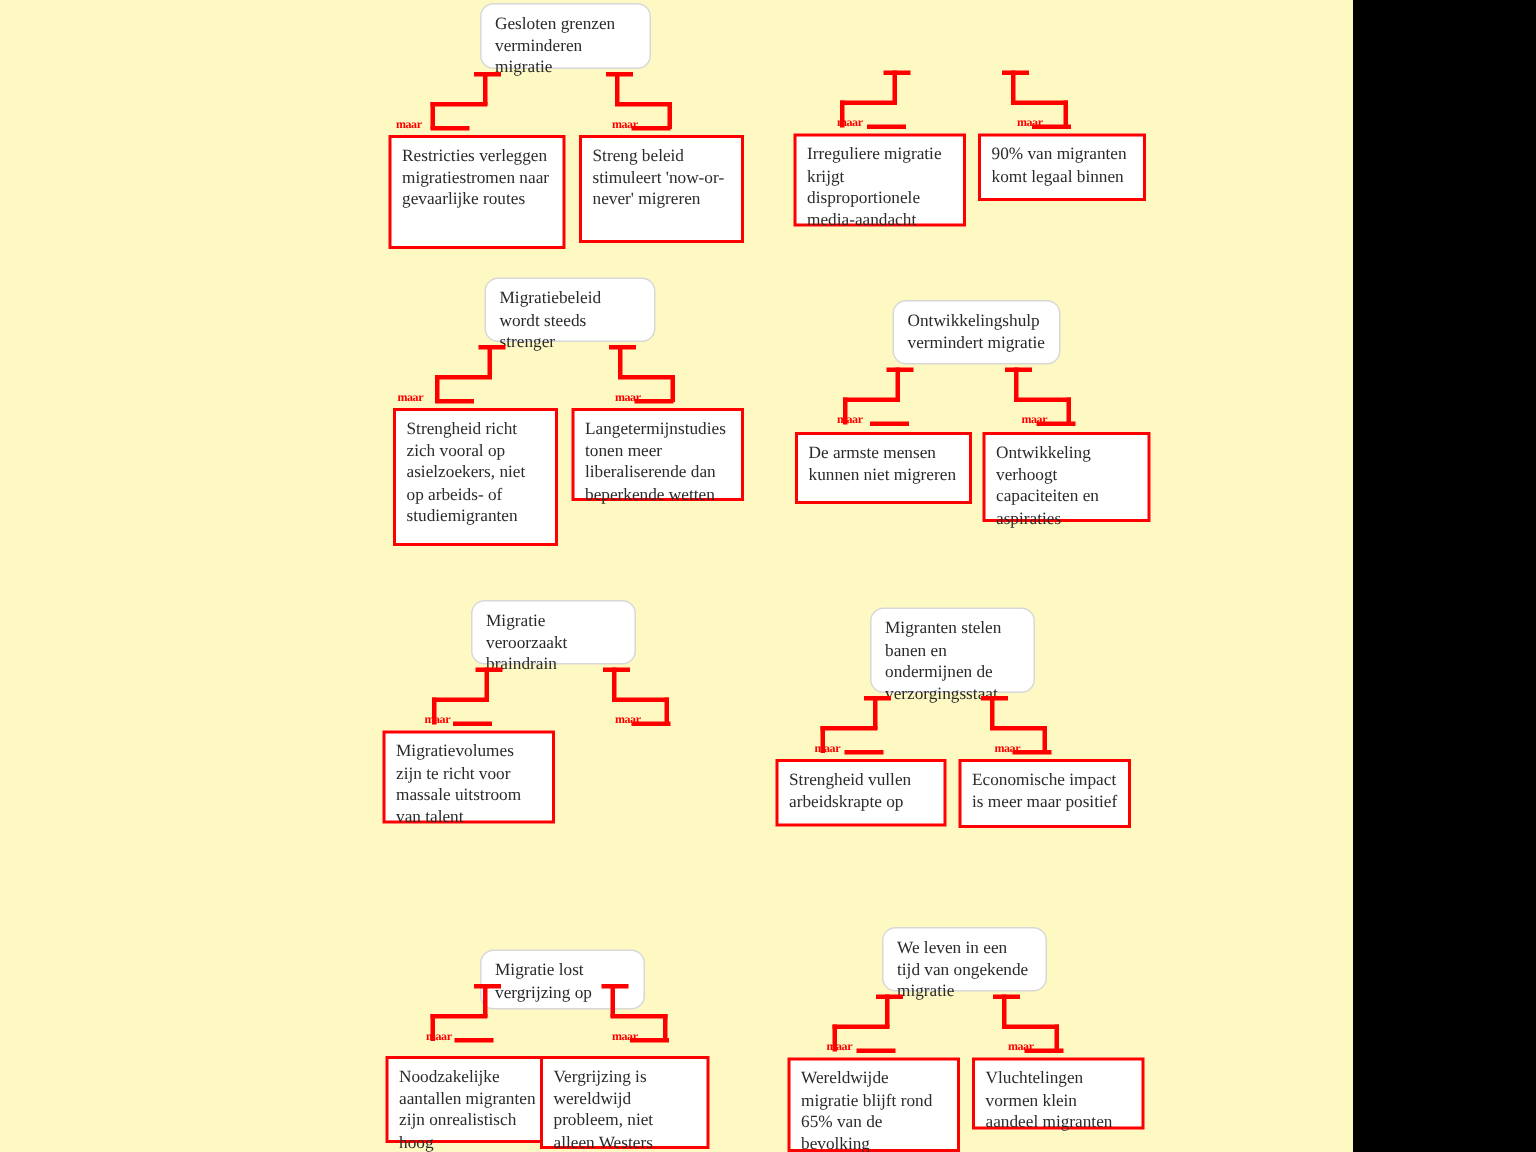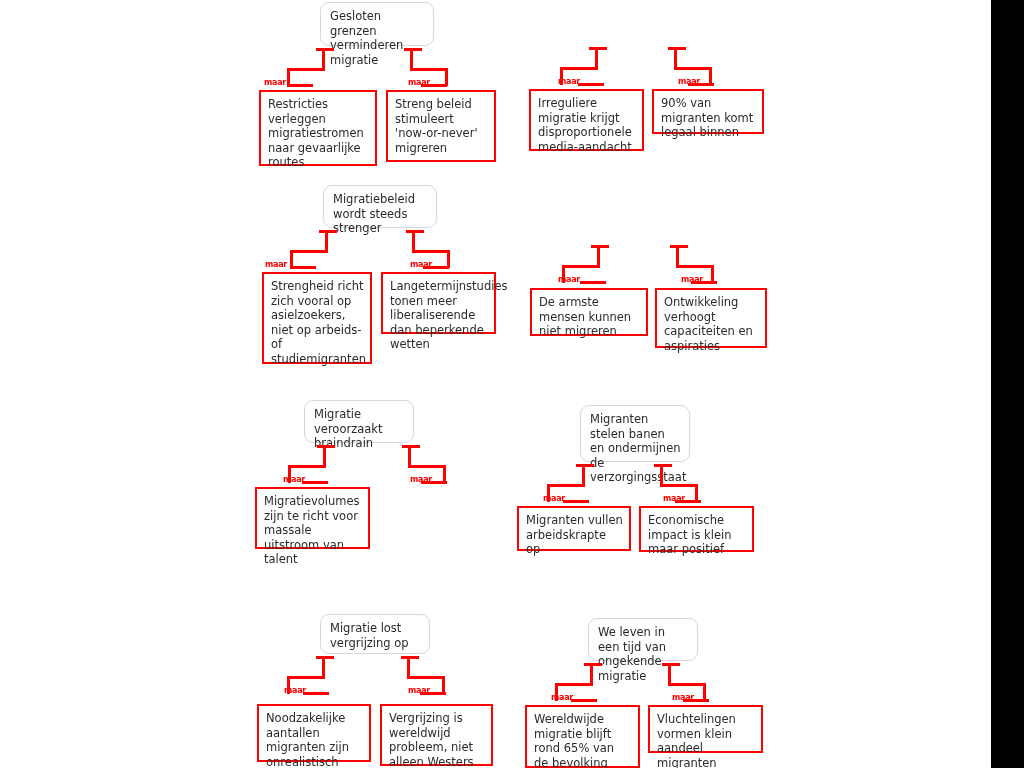--- a/index.html
+++ b/index.html
@@ -9,23 +9,24 @@
   }
   body {
     width: 1024px;
     height: 768px;
     overflow: hidden;
     font-family: "DejaVu Sans", sans-serif;
     position: relative;
   }
   #canvas {
     position: relative;
-    width: 991px;
+    width: 902px;
     height: 768px;
-    background: #ffffff;
+    background: #fef9c3;
+    font-family: Liberation Serif, serif;
   }
 
   
   .claim {
     position: absolute;
     background: #ffffff;
     border: 1px solid #d8d8d8;
     border-radius: 9px;
     box-sizing: border-box;
     color: #2a2a2a;
@@ -136,39 +137,40 @@
   <div class="cap" style="left:406px; top:230px;"></div>
   <div class="vline" style="left:412px; top:230px; height:22px;"></div>
   <div class="hline" style="left:412px; top:250px; width:38px;"></div>
   <div class="vline" style="left:447px; top:250px; height:18px;"></div>
   <div class="maar" style="left:410px; top:260px;">maar</div>
   <div class="tail" style="left:423px; top:266px;"></div>
 
   <div class="rebuttal" style="left:262px; top:272px; width:110px; height:92px;">Strengheid richt zich vooral op asielzoekers, niet op arbeids- of studiemigranten</div>
   <div class="rebuttal" style="left:381px; top:272px; width:115px; height:62px;">Langetermijnstudies tonen meer liberaliserende dan beperkende wetten</div>
 
+  <div class="claim" style="left:595px; top:200px; width:112px; height:43px;">Ontwikkelingshulp vermindert migratie</div>
 
   <div class="cap" style="left:591px; top:245px;"></div>
   <div class="vline" style="left:597px; top:245px; height:22px;"></div>
   <div class="hline" style="left:562px; top:265px; width:38px;"></div>
   <div class="vline" style="left:562px; top:265px; height:18px;"></div>
   <div class="maar" style="left:558px; top:275px;">maar</div>
   <div class="tail" style="left:580px; top:281px;"></div>
 
   <div class="cap" style="left:670px; top:245px;"></div>
   <div class="vline" style="left:676px; top:245px; height:22px;"></div>
   <div class="hline" style="left:676px; top:265px; width:38px;"></div>
   <div class="vline" style="left:711px; top:265px; height:18px;"></div>
   <div class="maar" style="left:681px; top:275px;">maar</div>
   <div class="tail" style="left:691px; top:281px;"></div>
 
   <div class="rebuttal" style="left:530px; top:288px; width:118px; height:48px;">De armste mensen kunnen niet migreren</div>
   <div class="rebuttal" style="left:655px; top:288px; width:112px; height:60px;">Ontwikkeling verhoogt capaciteiten en aspiraties</div>
 
-  <div class="claim" style="left:304px; top:400px; width:110px; height:43px;">Migratie veroorzaakt braindrain</div>
+  <div class="claim" style="left:314px; top:400px; width:110px; height:43px;">Migratie veroorzaakt braindrain</div>
 
   <div class="cap" style="left:317px; top:445px;"></div>
   <div class="vline" style="left:323px; top:445px; height:22px;"></div>
   <div class="hline" style="left:288px; top:465px; width:38px;"></div>
   <div class="vline" style="left:288px; top:465px; height:18px;"></div>
   <div class="maar" style="left:283px; top:475px;">maar</div>
   <div class="tail" style="left:302px; top:481px;"></div>
 
   <div class="cap" style="left:402px; top:445px;"></div>
   <div class="vline" style="left:408px; top:445px; height:22px;"></div>
@@ -188,41 +190,41 @@
   <div class="maar" style="left:543px; top:494px;">maar</div>
   <div class="tail" style="left:563px; top:500px;"></div>
 
   <div class="cap" style="left:654px; top:464px;"></div>
   <div class="vline" style="left:660px; top:464px; height:22px;"></div>
   <div class="hline" style="left:660px; top:484px; width:38px;"></div>
   <div class="vline" style="left:695px; top:484px; height:18px;"></div>
   <div class="maar" style="left:663px; top:494px;">maar</div>
   <div class="tail" style="left:675px; top:500px;"></div>
 
-  <div class="rebuttal" style="left:517px; top:506px; width:114px; height:45px;">Migranten vullen arbeidskrapte op</div>
-  <div class="rebuttal" style="left:639px; top:506px; width:115px; height:46px;">Economische impact is klein maar positief</div>
-
-  <div class="claim" style="left:320px; top:614px; width:110px; height:40px;">Migratie lost vergrijzing op</div>
+  <div class="rebuttal" style="left:517px; top:506px; width:114px; height:45px;">Strengheid vullen arbeidskrapte op</div>
+  <div class="rebuttal" style="left:639px; top:506px; width:115px; height:46px;">Economische impact is meer maar positief</div>
+
+  <div class="claim" style="left:320px; top:633px; width:110px; height:40px;">Migratie lost vergrijzing op</div>
 
   <div class="cap" style="left:316px; top:656px;"></div>
   <div class="vline" style="left:322px; top:656px; height:22px;"></div>
   <div class="hline" style="left:287px; top:676px; width:38px;"></div>
   <div class="vline" style="left:287px; top:676px; height:18px;"></div>
   <div class="maar" style="left:284px; top:686px;">maar</div>
   <div class="tail" style="left:303px; top:692px;"></div>
 
   <div class="cap" style="left:401px; top:656px;"></div>
   <div class="vline" style="left:407px; top:656px; height:22px;"></div>
   <div class="hline" style="left:407px; top:676px; width:38px;"></div>
   <div class="vline" style="left:442px; top:676px; height:18px;"></div>
   <div class="maar" style="left:408px; top:686px;">maar</div>
   <div class="tail" style="left:420px; top:692px;"></div>
 
   <div class="rebuttal" style="left:257px; top:704px; width:114px; height:58px;">Noodzakelijke aantallen migranten zijn onrealistisch hoog</div>
-  <div class="rebuttal" style="left:380px; top:704px; width:113px; height:62px;">Vergrijzing is wereldwijd probleem, niet alleen Westers</div>
+  <div class="rebuttal" style="left:360px; top:704px; width:113px; height:62px;">Vergrijzing is wereldwijd probleem, niet alleen Westers</div>
 
   <div class="claim" style="left:588px; top:618px; width:110px; height:43px;">We leven in een tijd van ongekende migratie</div>
 
   <div class="cap" style="left:584px; top:663px;"></div>
   <div class="vline" style="left:590px; top:663px; height:22px;"></div>
   <div class="hline" style="left:555px; top:683px; width:38px;"></div>
   <div class="vline" style="left:555px; top:683px; height:18px;"></div>
   <div class="maar" style="left:551px; top:693px;">maar</div>
   <div class="tail" style="left:571px; top:699px;"></div>
 

